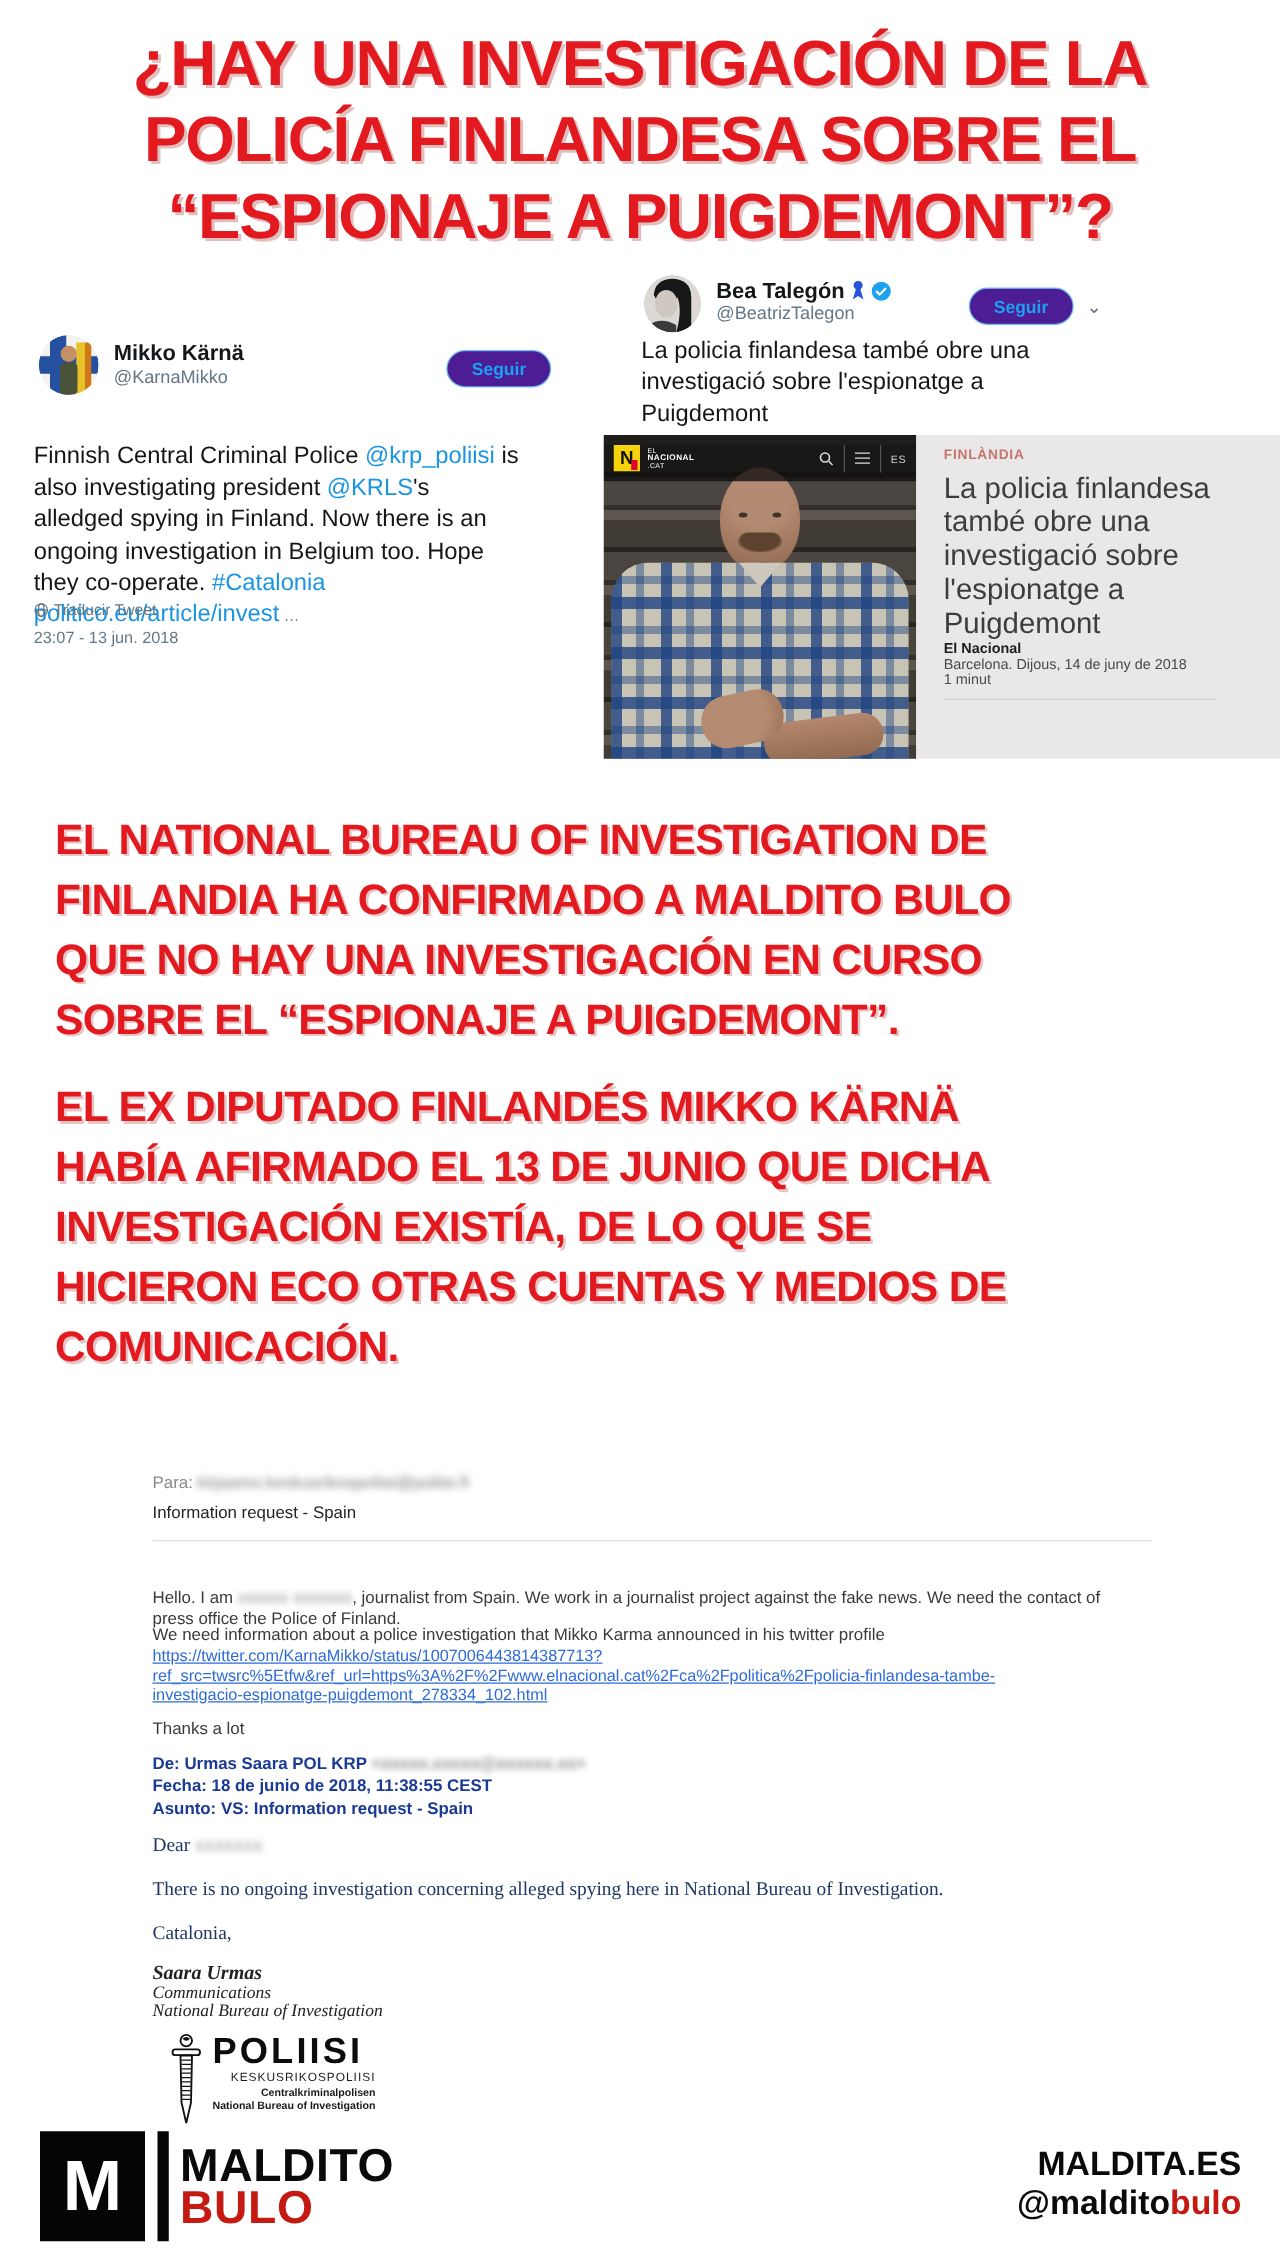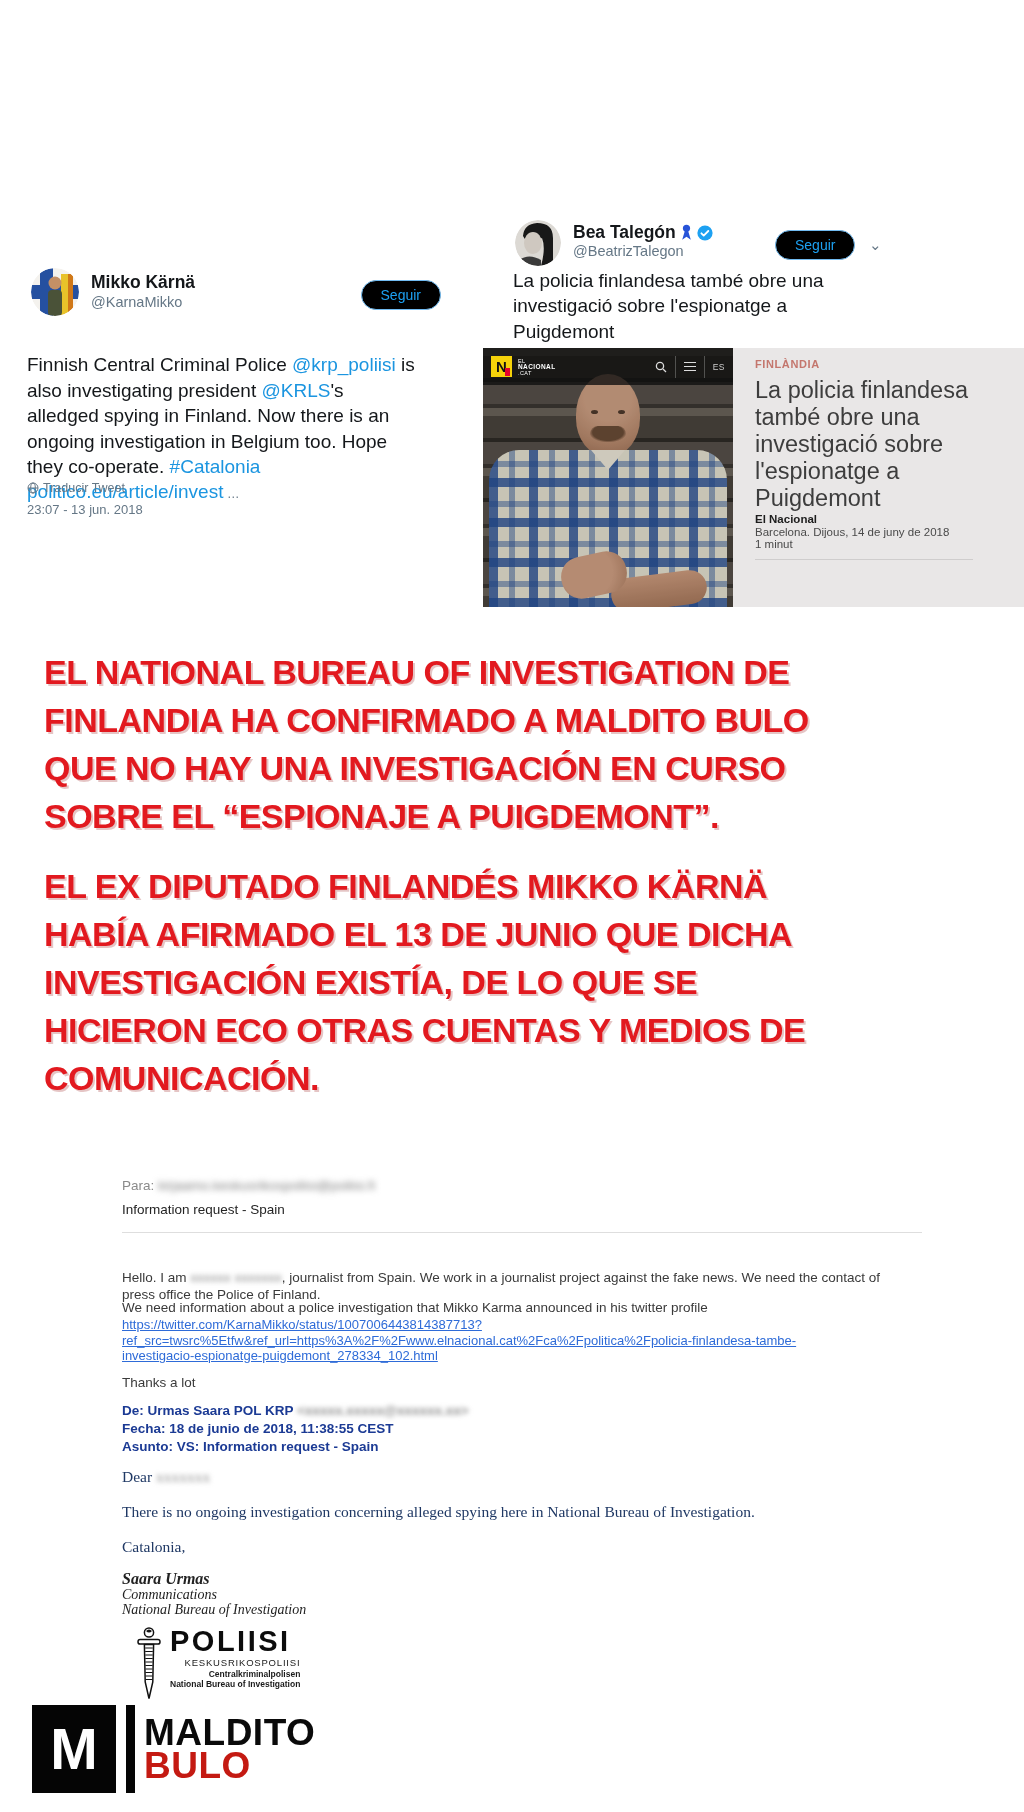--- a/index.html
+++ b/index.html
@@ -26,21 +26,21 @@
   }
 
   
   .tweet{background:#fff;}
   .avatar{border-radius:50%;overflow:hidden;display:block;}
   .t-name{font-size:17.5px;font-weight:bold;color:#14171a;}
   .t-handle{font-size:14.5px;color:#657786;}
   .follow-btn{
     display:flex;align-items:center;justify-content:center;
     height:30px;padding:4px 19px;border:1px solid #71bbf1;border-radius:16px;
-    color:var(--twitter_blue,#1da1f2);font-weight:normal;font-size:14px;background:#000000;
+    color:var(--twitter_blue,#1da1f2);font-weight:bold;font-size:14px;background:#4c1d95;
   }
   .t-body{font-size:19px;line-height:25.4px;color:#14171a;white-space:pre-line;}
   .t-link{color:var(--link_blue,#1b95e0);}
   .t-small{font-size:12.5px;color:#657786;}
   .chev{color:#657786;font-size:15px;}
 
   
   .card{left:483px;top:348px;width:541px;height:259px;display:flex;cursor:pointer;}
   .photo{position:relative;width:250px;height:259px;overflow:hidden;
     background:repeating-linear-gradient(180deg,#6a635a 0 8px,#4a443d 8px 30px,#2e2a26 30px 34px,#57504a 34px 56px,#3b3631 56px 60px);}
@@ -114,20 +114,23 @@
   .mtxt .l1{font-size:37px;line-height:33px;font-weight:900;letter-spacing:.5px;color:#0a0a0a;}
   .mtxt .l2{font-size:37px;line-height:33px;font-weight:900;letter-spacing:.5px;color:var(--footer_red,#c41a12);}
   .foot-right{right:31px;top:1716px;text-align:right;font-weight:900;font-size:27px;line-height:31px;color:#0a0a0a;}
   .foot-right .red{color:var(--footer_red,#c41a12);}
 </style>
 </head>
 <body>
 
 <div id="stage">
 
+  <div class="abs red-head">¿HAY UNA INVESTIGACIÓN DE LA
+POLICÍA FINLANDESA SOBRE EL
+“ESPIONAJE A PUIGDEMONT”?</div>
 
   <div class="abs tweet" style="left:25px;top:238px;width:424px;height:270px;">
     <span class="abs avatar" style="left:6px;top:30px;width:48px;height:48px;">
       <svg width="48" height="48" viewBox="0 0 48 48" aria-hidden="true">
         <defs>
             <clipPath id="cavm">
               <circle cx="24" cy="24" r="24"></circle>
             </clipPath>
           </defs>
         <g clip-path="url(#cavm)">
@@ -326,14 +329,18 @@
   </div>
 
   <div class="abs foot-left">
     <span class="msq">M</span>
     <span class="mbar"></span>
     <span class="mtxt">
       <span class="l1">MALDITO</span>
       <span class="l2">BULO</span>
     </span>
   </div>
+  <div class="abs foot-right">
+    <div>MALDITA.ES</div>
+    <div><span>@maldito</span><span class="red">bulo</span></div>
+  </div>
 
 </div>
 
 </body></html>

